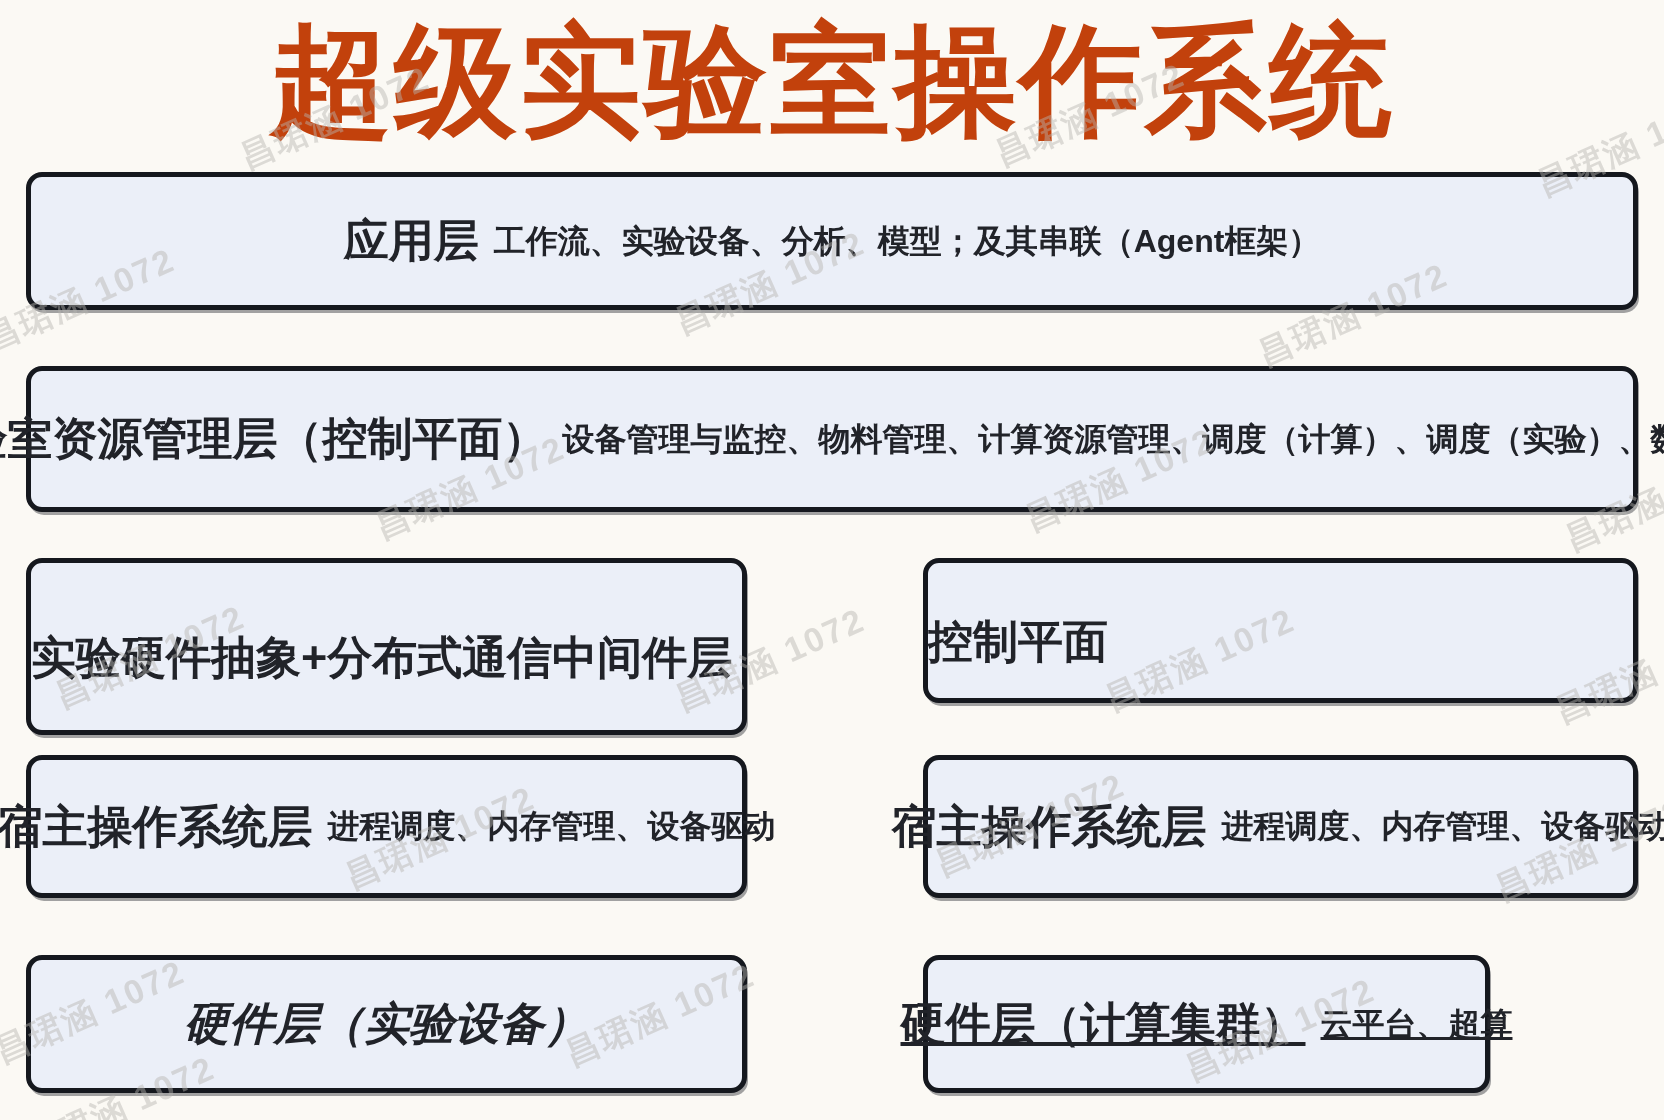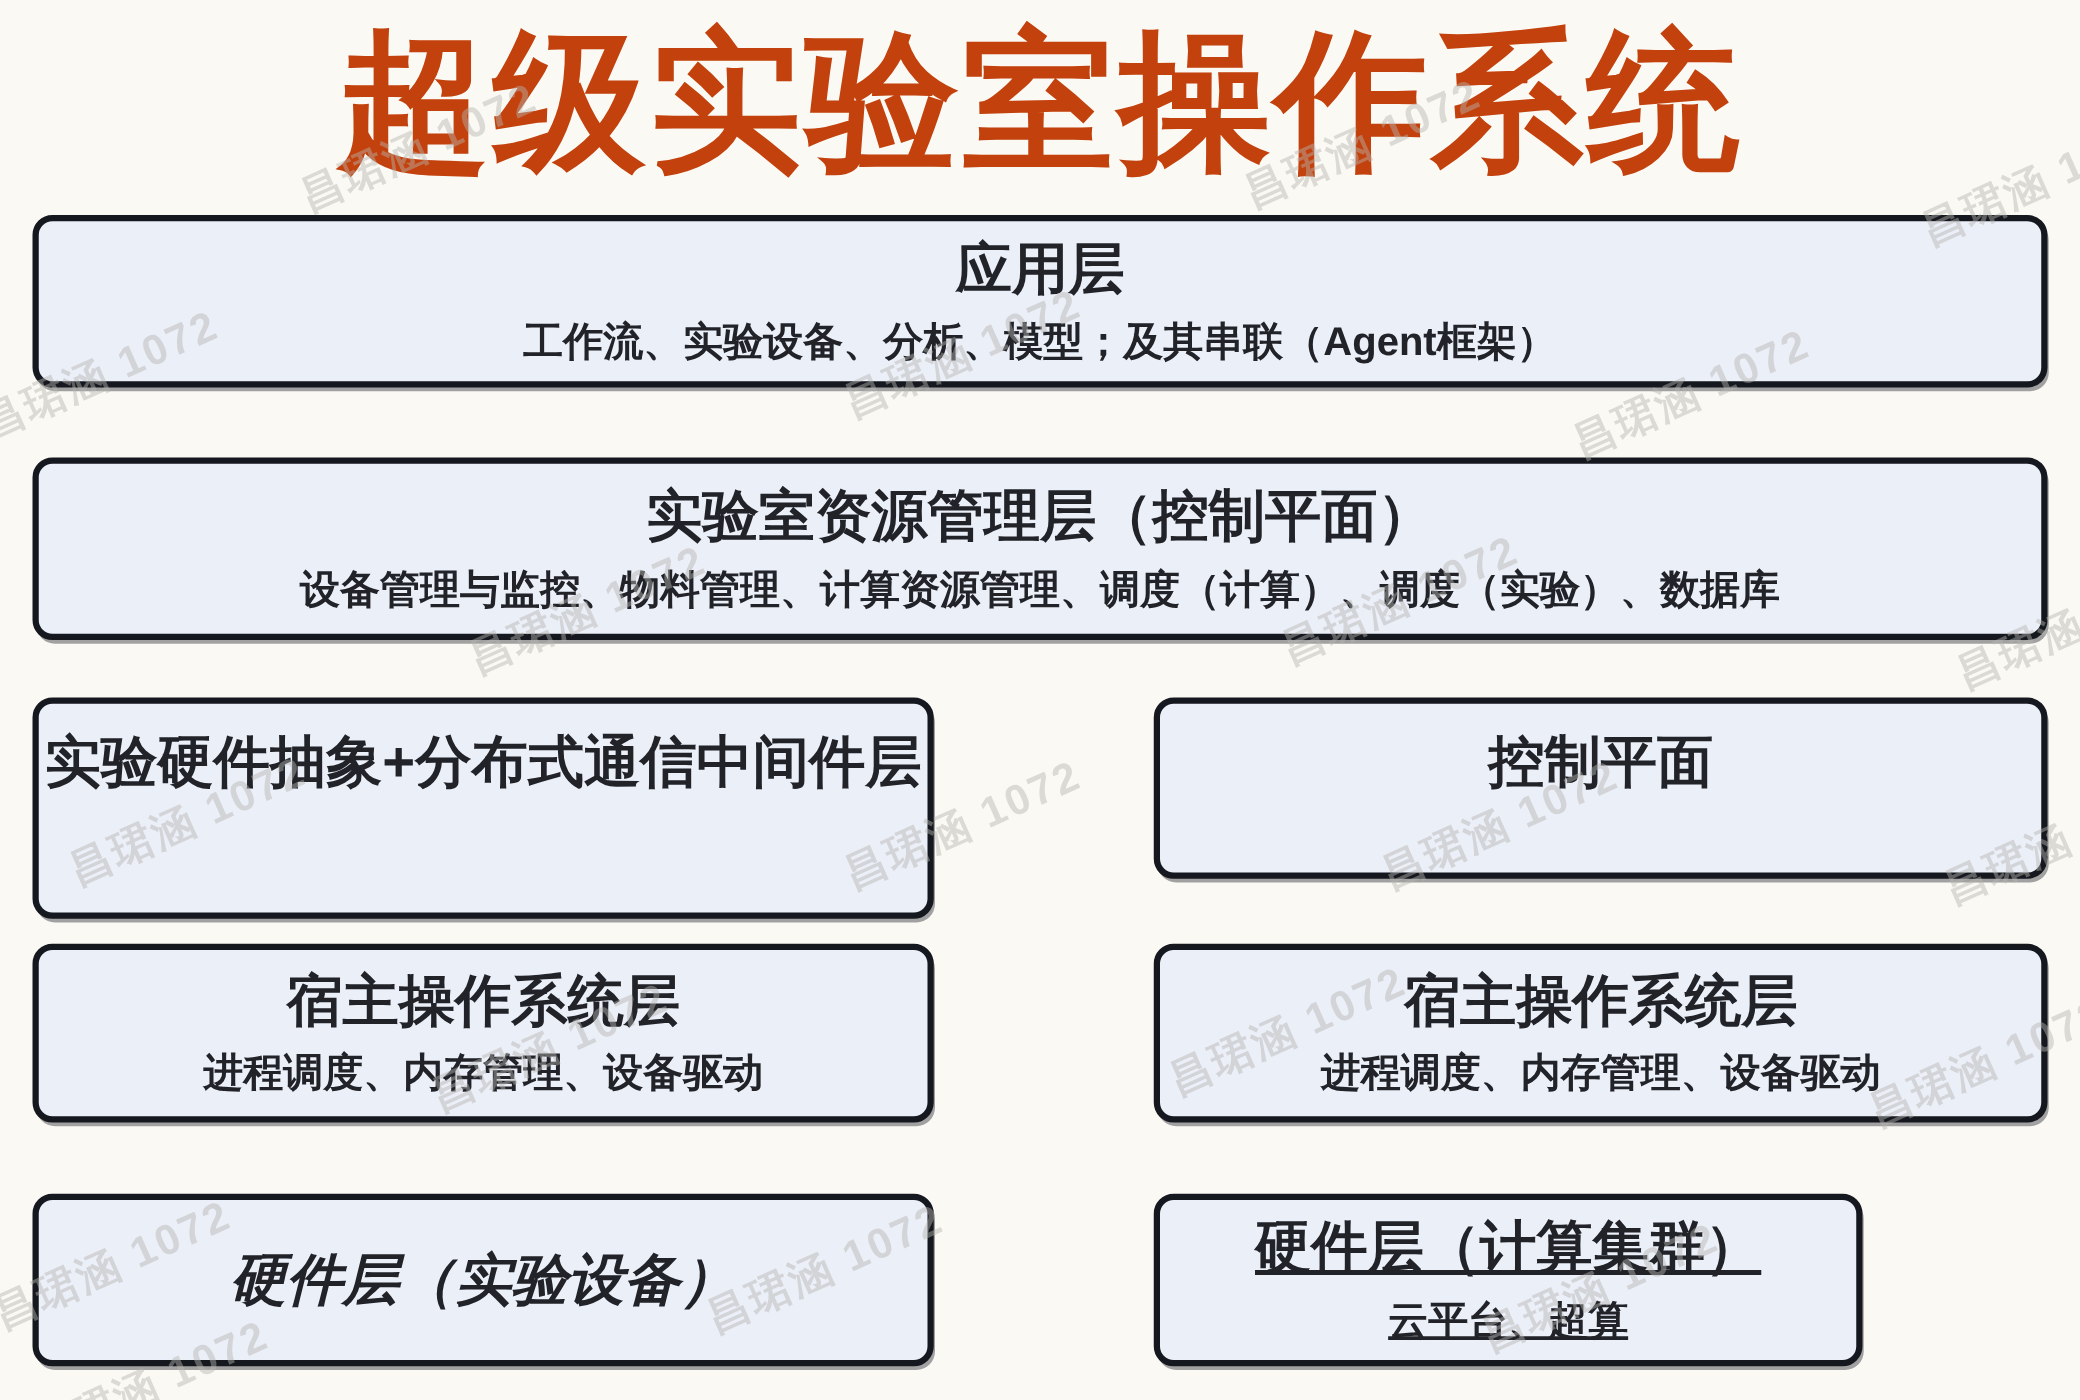--- a/index.html
+++ b/index.html
@@ -24,21 +24,21 @@
     display:flex; align-items:center; justify-content:center;
     font-size:122px; font-weight:900; letter-spacing:3px;
     color:#c2410c; z-index:1; white-space:nowrap;
   }
   .box{
     position:absolute;
     background:var(--box-fill);
     border:5px solid var(--box-border);
     border-radius:16px;
     box-shadow:2px 4px 0 -1px rgba(28,31,38,0.4);
-    display:flex; flex-direction:column; align-items:center; justify-content:center;
+    display:flex; flex-direction:row; align-items:center; justify-content:center;
     gap:15px; z-index:1; text-align:left;
   }
   .box.solo{justify-content:flex-start;padding-top:22px;}
   .box-title{font-size:45px;font-weight:800;line-height:1.1;white-space:nowrap;}
   .box-sub{font-size:32px;font-weight:700;line-height:1.15;white-space:nowrap;}
   
   .b-app      {left:26px;  top:172px; width:1612px; height:138px;}
   .b-resource {left:26px;  top:366px; width:1612px; height:146px;}
   .b-hal      {left:26px;  top:558px; width:721px;  height:177px;}
   .b-agent    {left:923px; top:558px; width:715px;  height:145px;}

